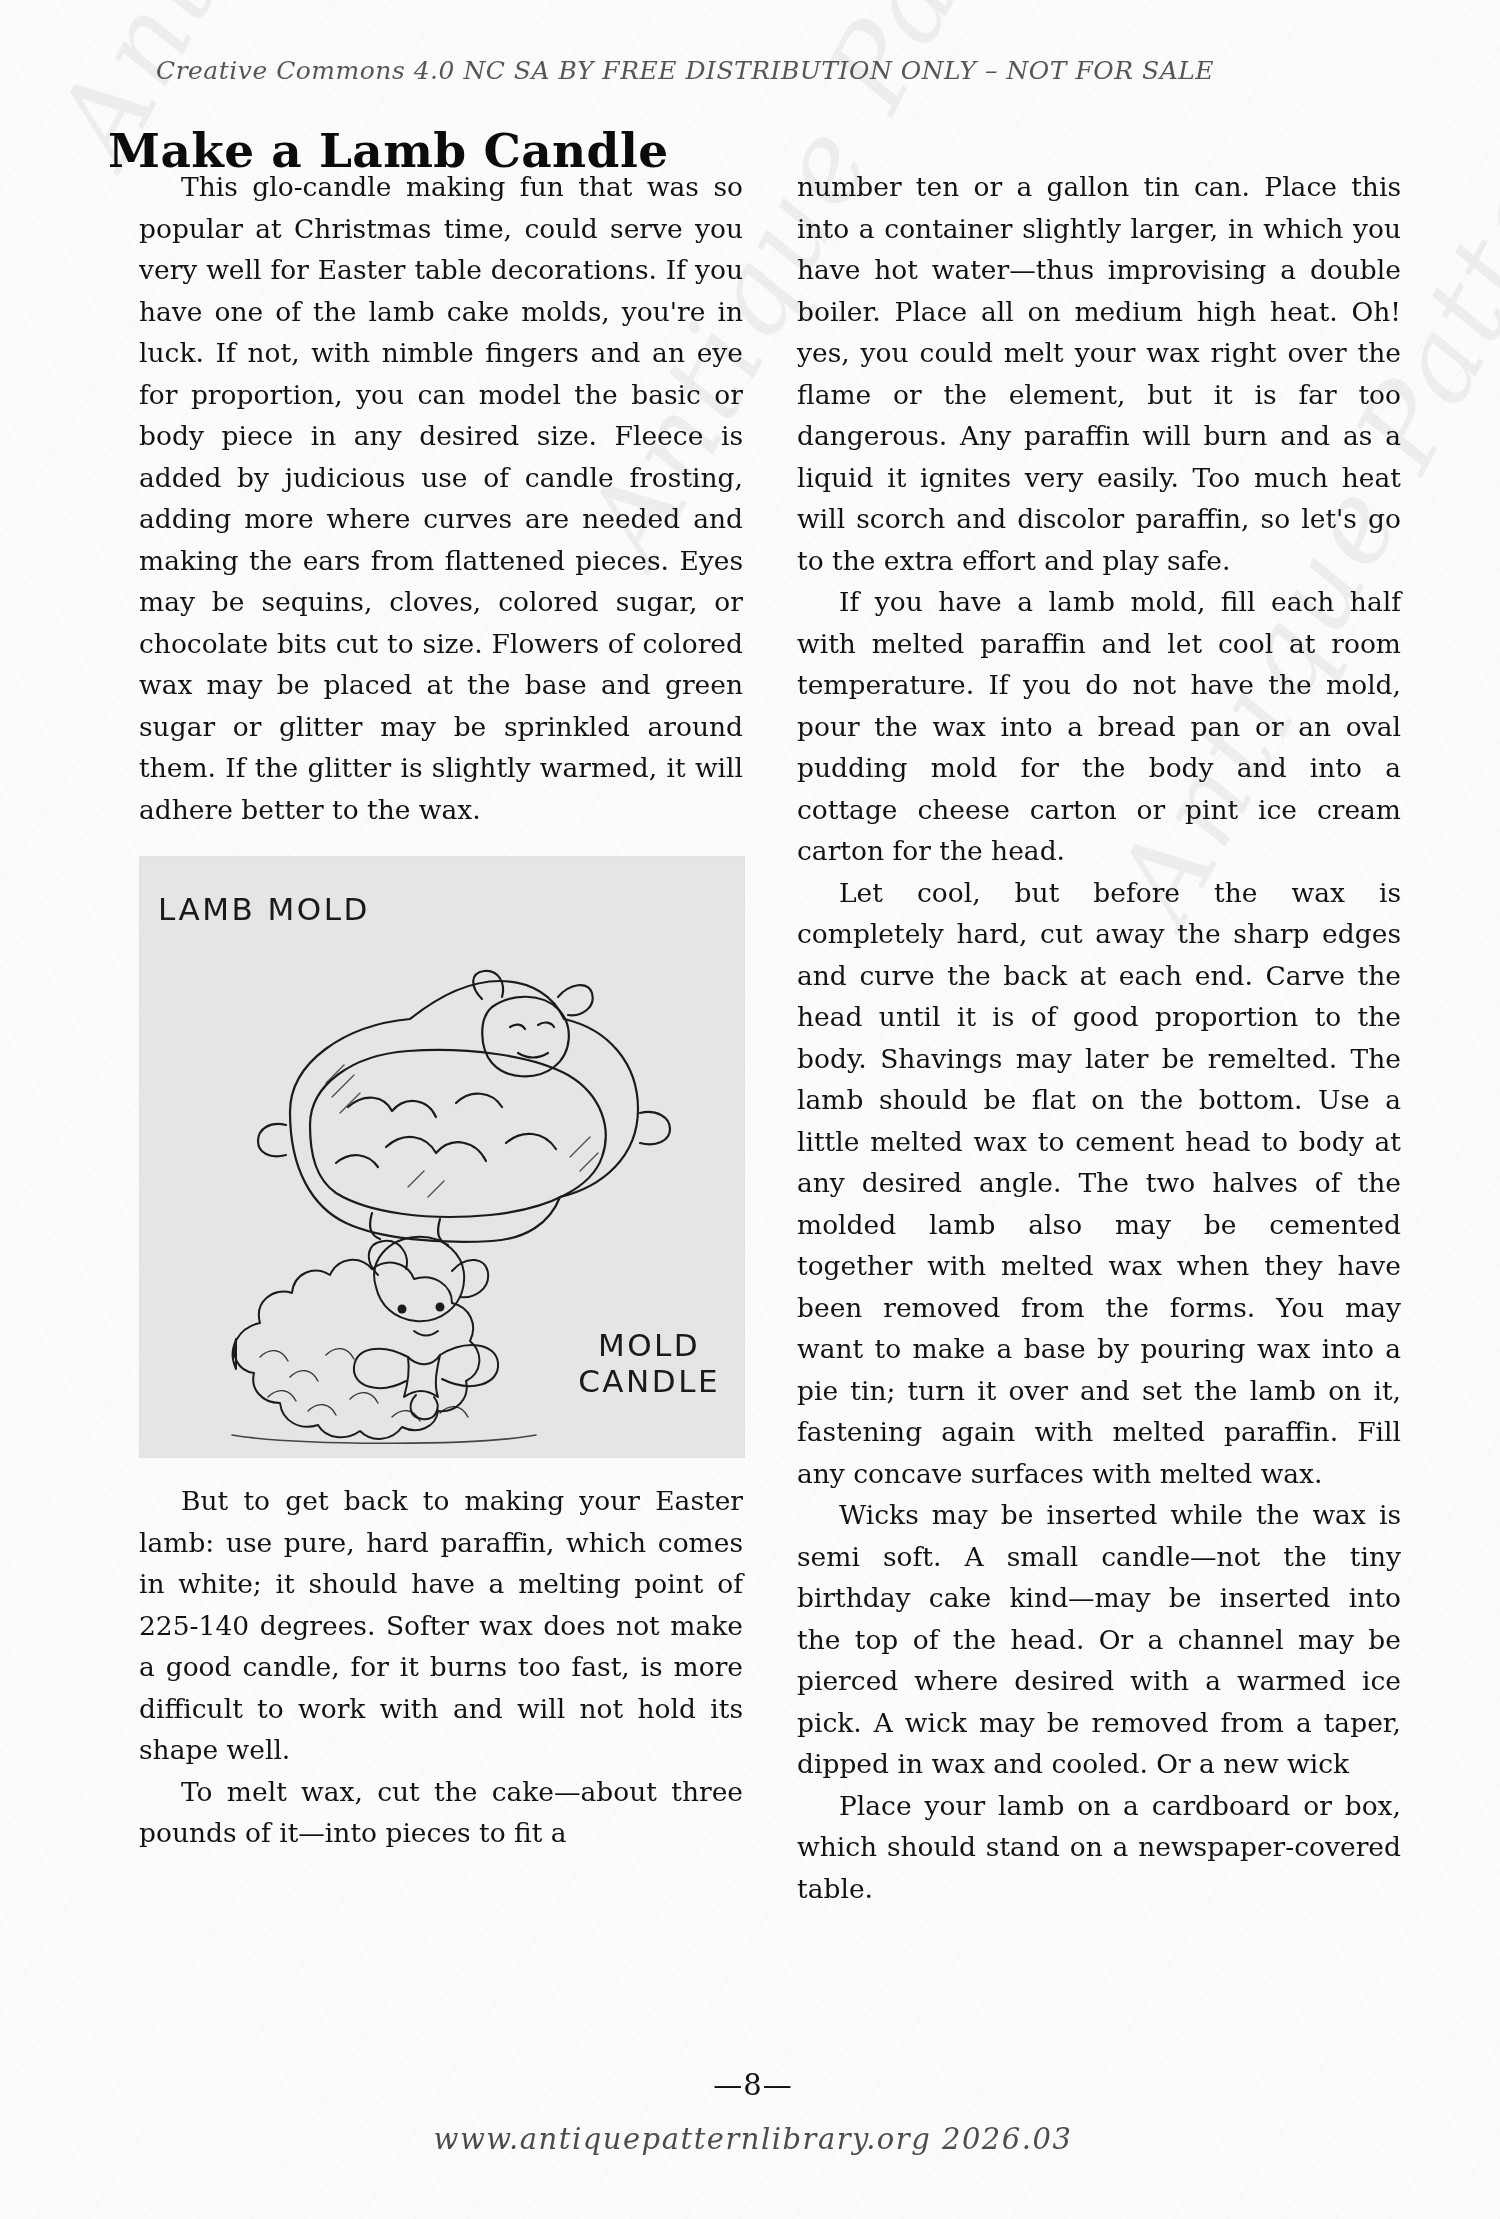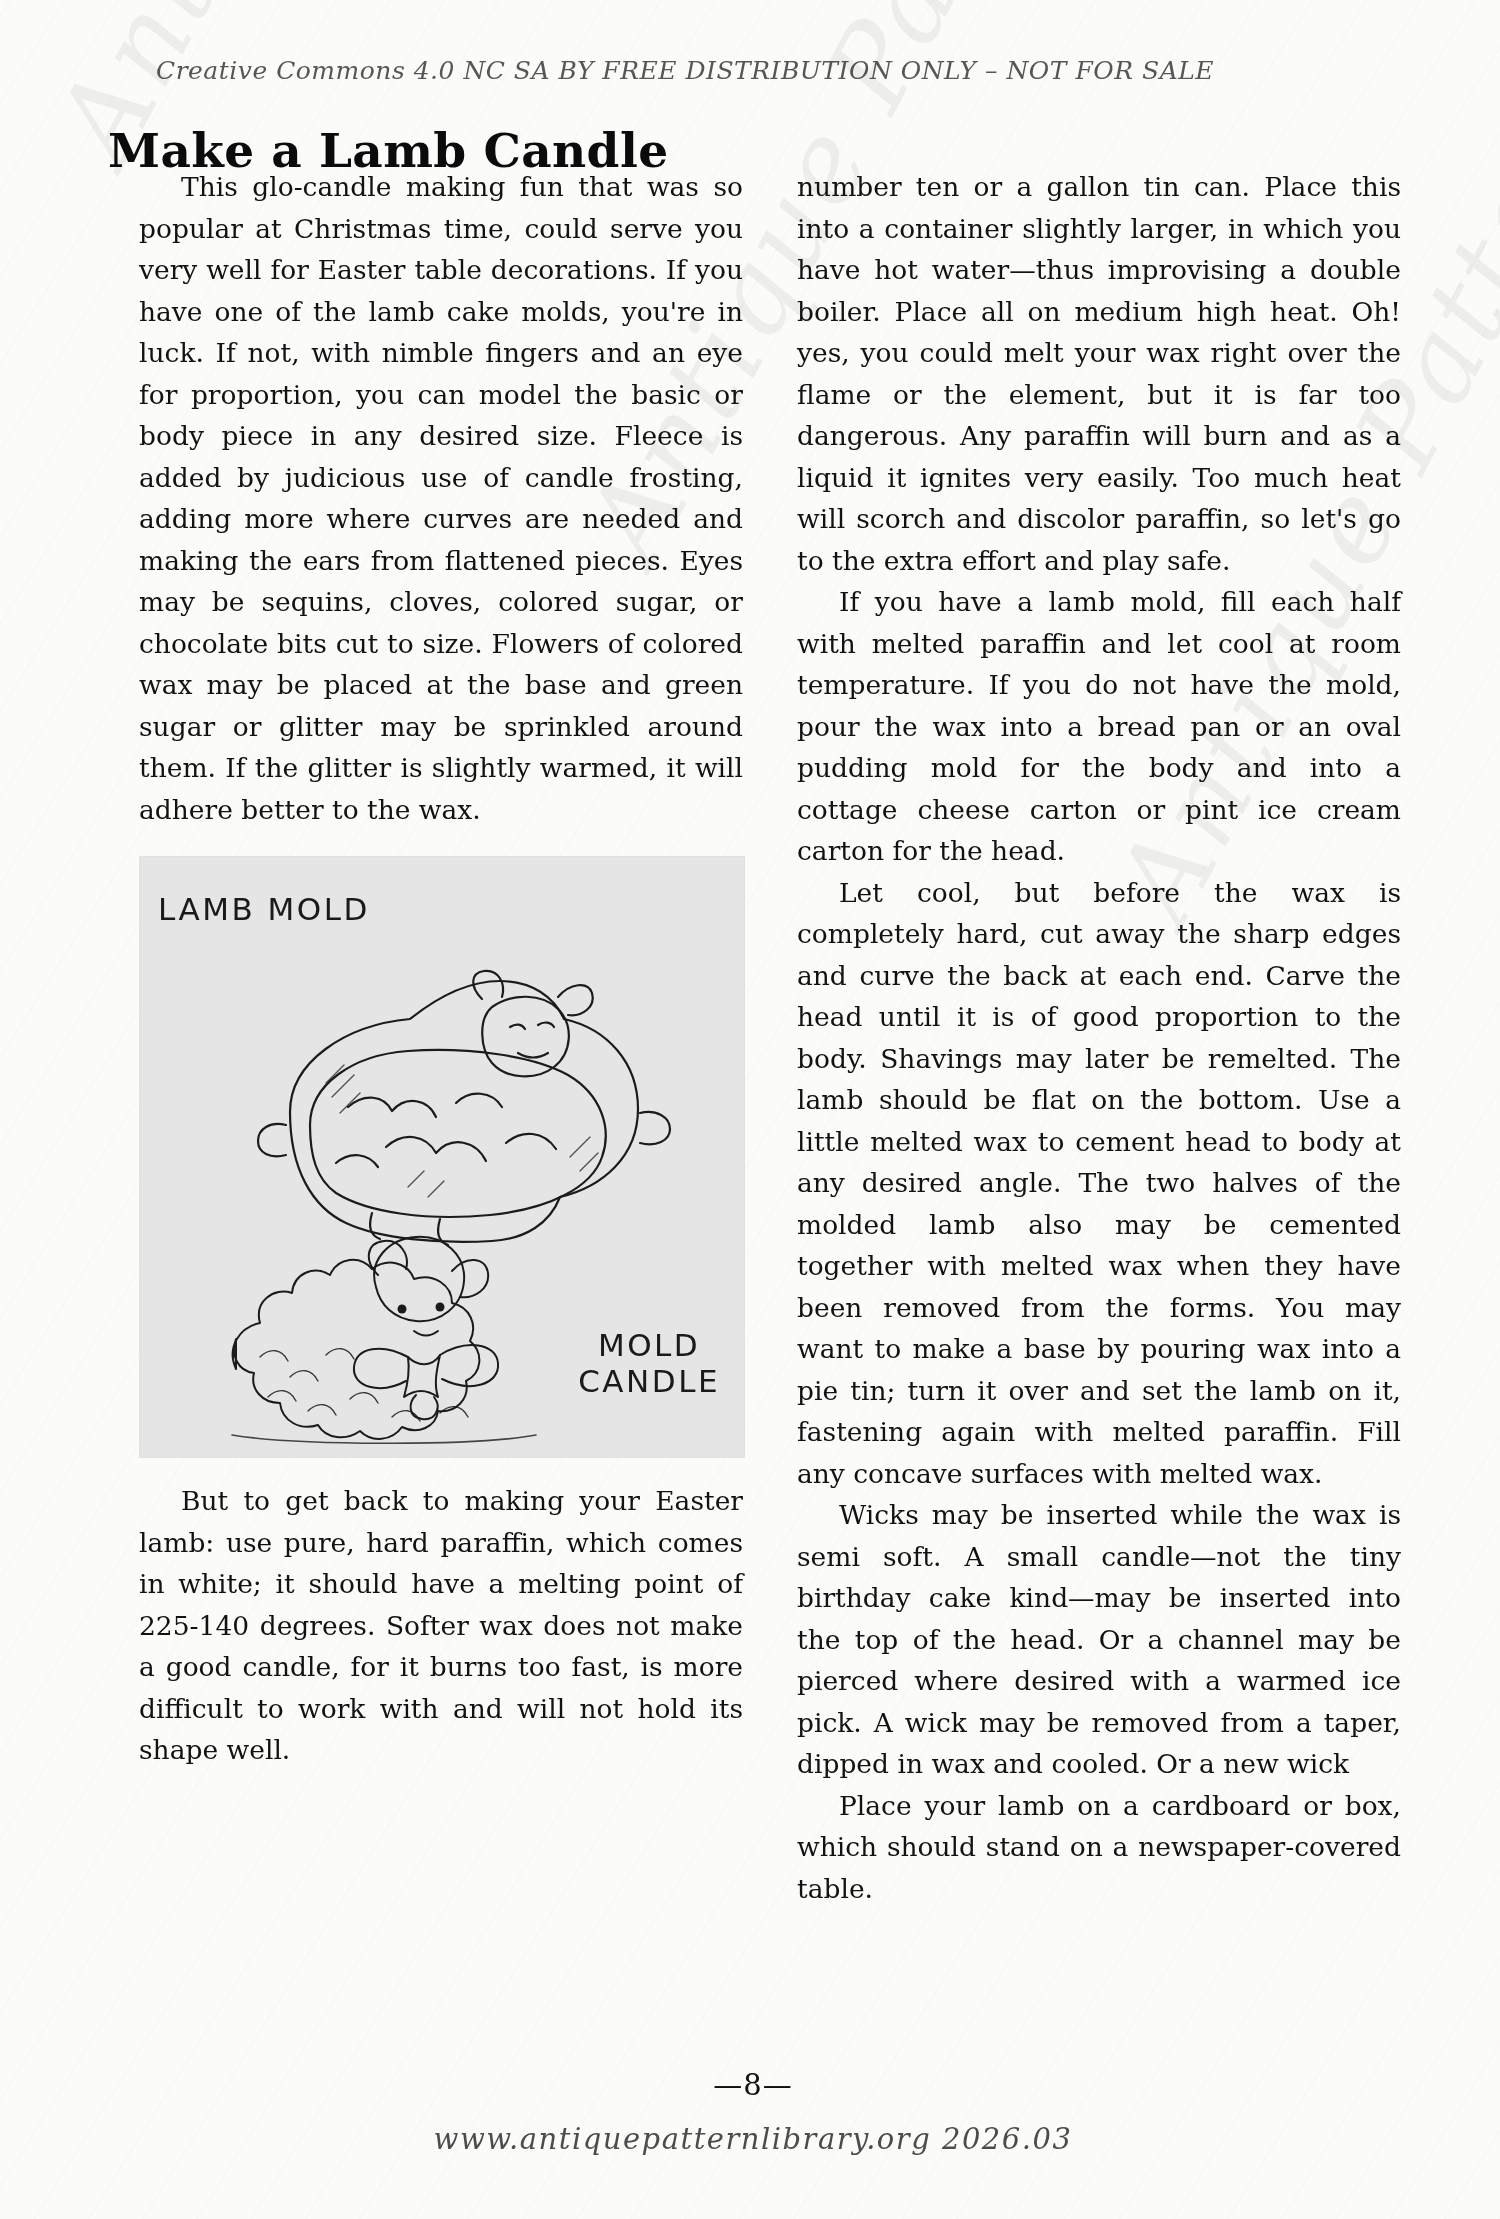--- a/index.html
+++ b/index.html
@@ -275,20 +275,21 @@
           </svg>
 
           <div class="fig-label fig-label-mold">LAMB MOLD</div>
           <div class="fig-label fig-label-candle">
             <span>MOLD</span><br>
             <span>CANDLE</span>
           </div>
         </div>
 
         <p>But to get back to making your Easter lamb: use pure, hard paraffin, which comes in white; it should have a melting point of 225-140 degrees. Softer wax does not make a good candle, for it burns too fast, is more difficult to work with and will not hold its shape well.</p>
+        <p>To melt wax, cut the cake—about three pounds of it—into pieces to fit a</p>
       </div>
 
       <div class="col col-right">
         <p class="cont">number ten or a gallon tin can. Place this into a container slightly larger, in which you have hot water—thus improvising a double boiler. Place all on medium high heat. Oh! yes, you could melt your wax right over the flame or the element, but it is far too dangerous. Any paraffin will burn and as a liquid it ignites very easily. Too much heat will scorch and discolor paraffin, so let's go to the extra effort and play safe.</p>
         <p>If you have a lamb mold, fill each half with melted paraffin and let cool at room temperature. If you do not have the mold, pour the wax into a bread pan or an oval pudding mold for the body and into a cottage cheese carton or pint ice cream carton for the head.</p>
         <p>Let cool, but before the wax is completely hard, cut away the sharp edges and curve the back at each end. Carve the head until it is of good proportion to the body. Shavings may later be remelted. The lamb should be flat on the bottom. Use a little melted wax to cement head to body at any desired angle. The two halves of the molded lamb also may be cemented together with melted wax when they have been removed from the forms. You may want to make a base by pouring wax into a pie tin; turn it over and set the lamb on it, fastening again with melted paraffin. Fill any concave surfaces with melted wax.</p>
         <p>Wicks may be inserted while the wax is semi soft. A small candle—not the tiny birthday cake kind—may be inserted into the top of the head. Or a channel may be pierced where desired with a warmed ice pick. A wick may be removed from a taper, dipped in wax and cooled. Or a new wick</p>
         <p>Place your lamb on a cardboard or box, which should stand on a newspaper-covered table.</p>
       </div>
 

